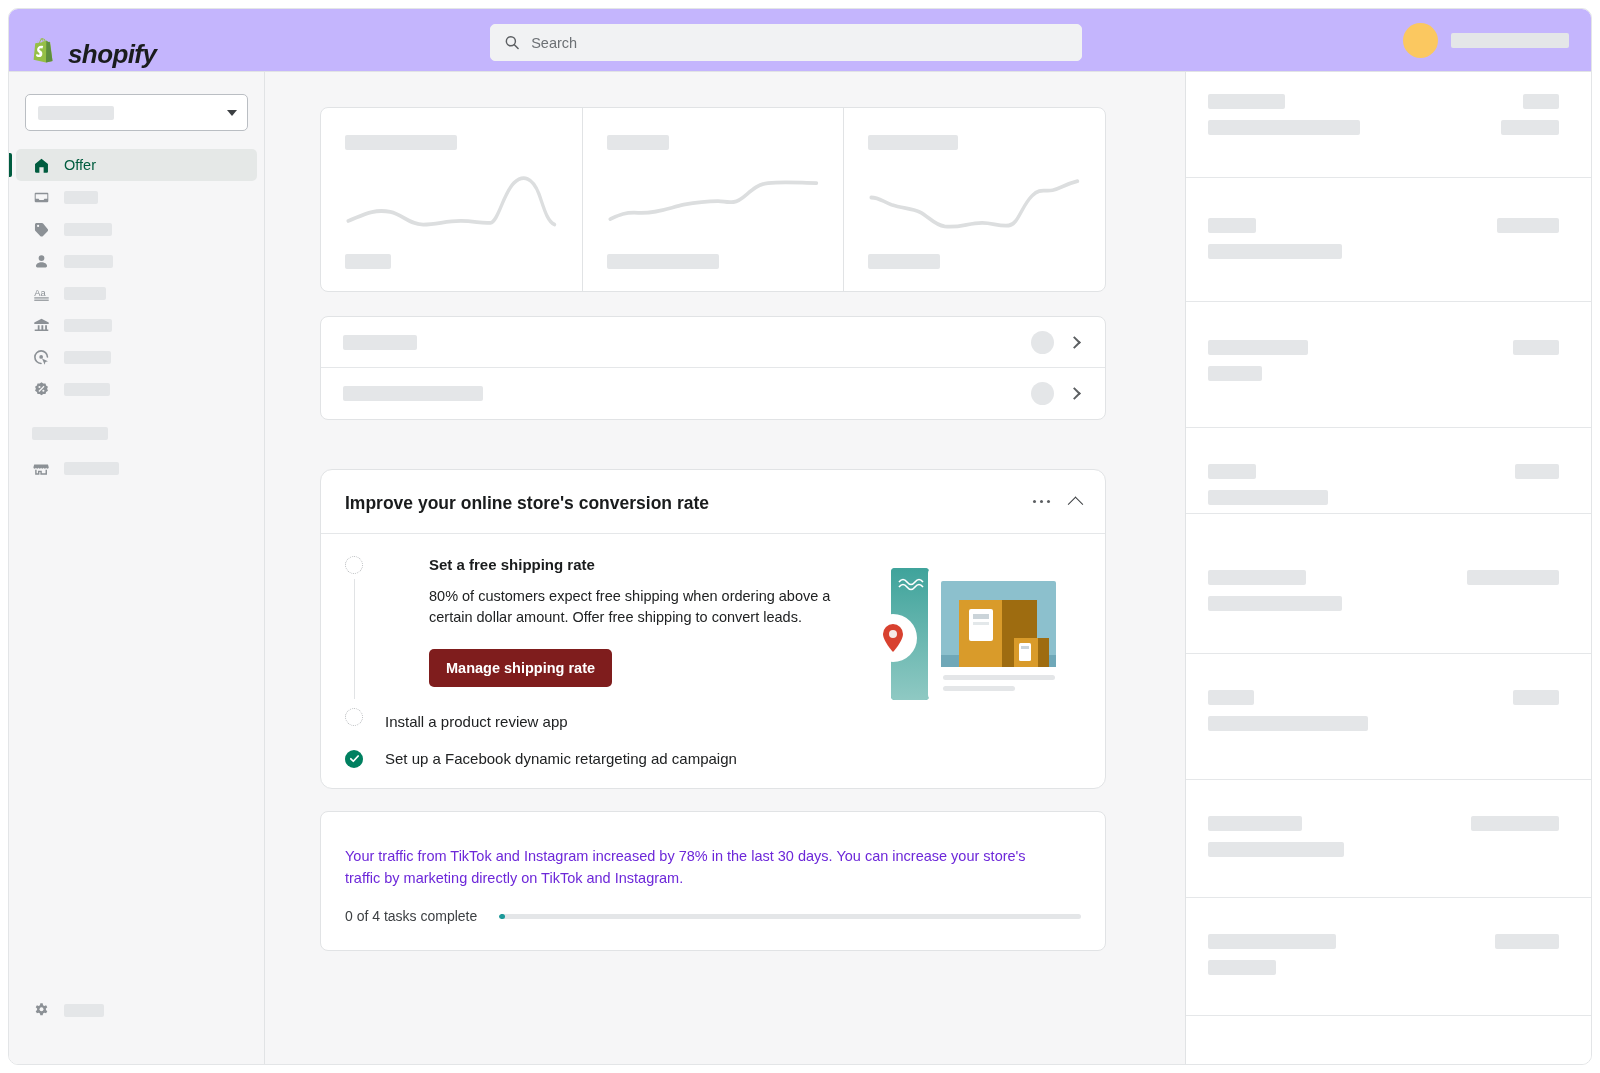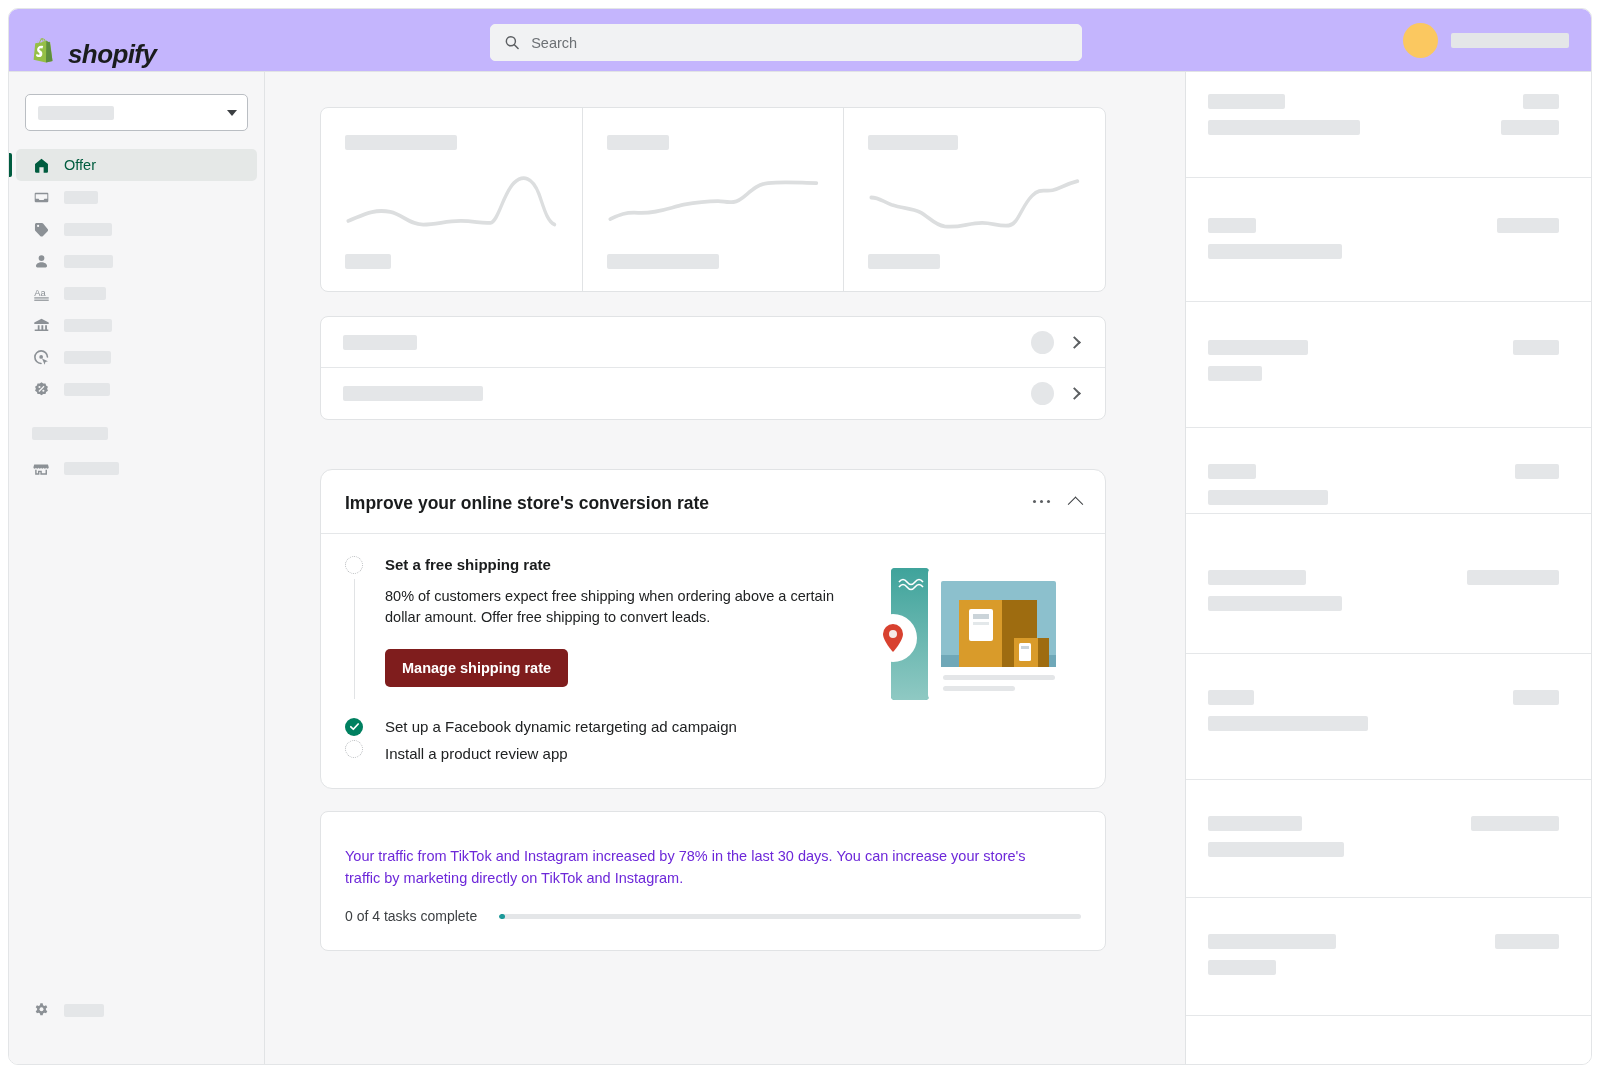--- a/index.html
+++ b/index.html
@@ -196,21 +196,21 @@
     width: 18px; height: 18px; border-radius: 50%;
     border: 1.6px dotted #b5b8bb; flex: none;
   }
   .circle-done {
     width: 18px; height: 18px; border-radius: 50%;
     background: #008060; display: flex; align-items: center; justify-content: center; flex: none;
   }
   .circle-done svg { width: 11px; height: 11px; display: block; }
   .v-line { flex: 1; width: 1px; background: #e1e3e5; margin: 5px 0; }
 
-  .task-main { flex: 1; display: flex; gap: 36px; }
+  .task-main { flex: 1; display: flex; gap: 36px; margin-left: 44px; }
   .task-text { flex: 1; padding-top: 0px; }
   .task-name { font-size: 15px; font-weight: 600; color: #1a1c1d; }
   .task-name.plain { font-weight: 400; color: #202223; }
   .task-desc {
     font-size: 14.5px; color: #202223; line-height: 1.48;
     margin-top: 13px; max-width: 458px;
   }
   .btn-primary {
     margin-top: 20px; display: inline-block;
     background: #7f1d1d; color: #ffffff;
@@ -504,39 +504,39 @@
                   <rect x="72" y="124" width="72" height="5" rx="2.5" fill="#e4e6e8"></rect>
 
                   <circle cx="22" cy="76" r="24" fill="#ffffff"></circle>
                   <path d="M22,62 a10,10 0 0 1 10,10 c0,7 -10,18 -10,18 s-10,-11 -10,-18 a10,10 0 0 1 10,-10z" fill="#d8412f"></path>
                   <circle cx="22" cy="72" r="4" fill="#f6e9e6"></circle>
                 </svg>
               </div>
             </div>
           </div>
 
+          <div class="task-row-simple">
+            <div class="bullet-col">
+              <div class="circle-dotted"></div>
+              <div class="v-line"></div>
+            </div>
+            <div class="task-name plain">Install a product review app</div>
+          </div>
+
           <div class="task-row-simple" style="margin-top:14px">
             <div class="bullet-col" style="align-self:center">
               <div class="circle-done">
                 <svg viewBox="0 0 12 12">
                   <path d="M2 6.3 L4.7 9 L10 3.3" fill="none" stroke="#ffffff" stroke-width="1.9" stroke-linecap="round" stroke-linejoin="round"></path>
                 </svg>
               </div>
             </div>
             <div class="task-name plain">Set up a Facebook dynamic retargeting ad campaign</div>
           </div>
 
-          <div class="task-row-simple">
-            <div class="bullet-col">
-              <div class="circle-dotted"></div>
-              <div class="v-line"></div>
-            </div>
-            <div class="task-name plain">Install a product review app</div>
-          </div>
-
         </div>
       </div>
 
       <div class="card2">
         <div class="card2-desc">Your traffic from TikTok and Instagram increased by 78% in the last 30 days. You can increase your store's traffic by marketing directly on TikTok and Instagram.</div>
         <div class="card2-progress">
           <div class="progress-label">0 of 4 tasks complete</div>
           <div class="progress-track">
             <div class="progress-fill" id="social-progress" style="width: 1%; background: rgb(29, 154, 154);"></div>
           </div>

